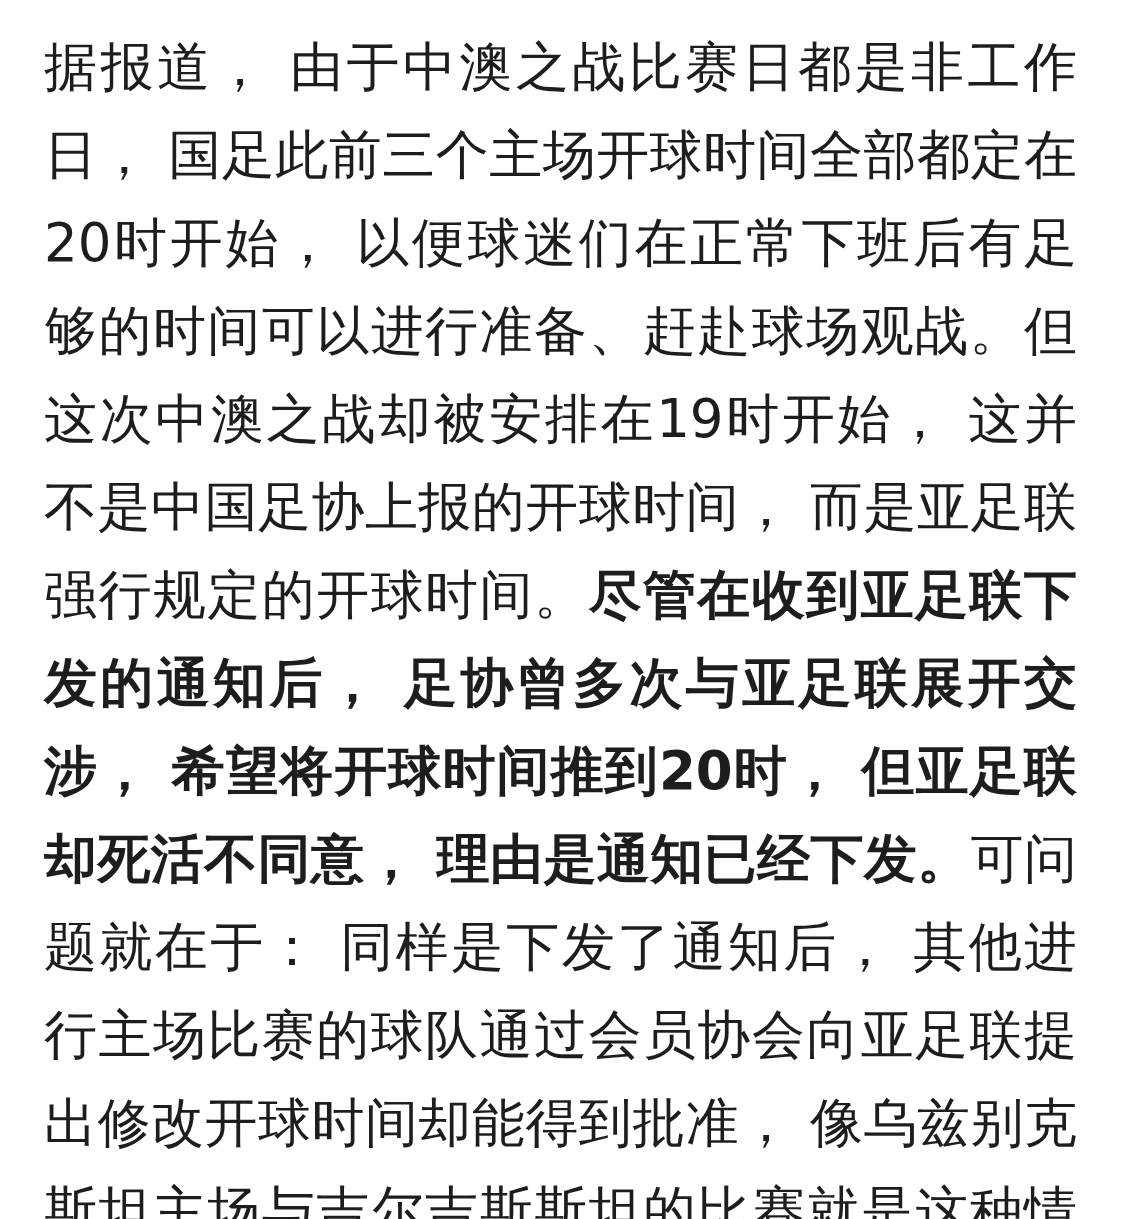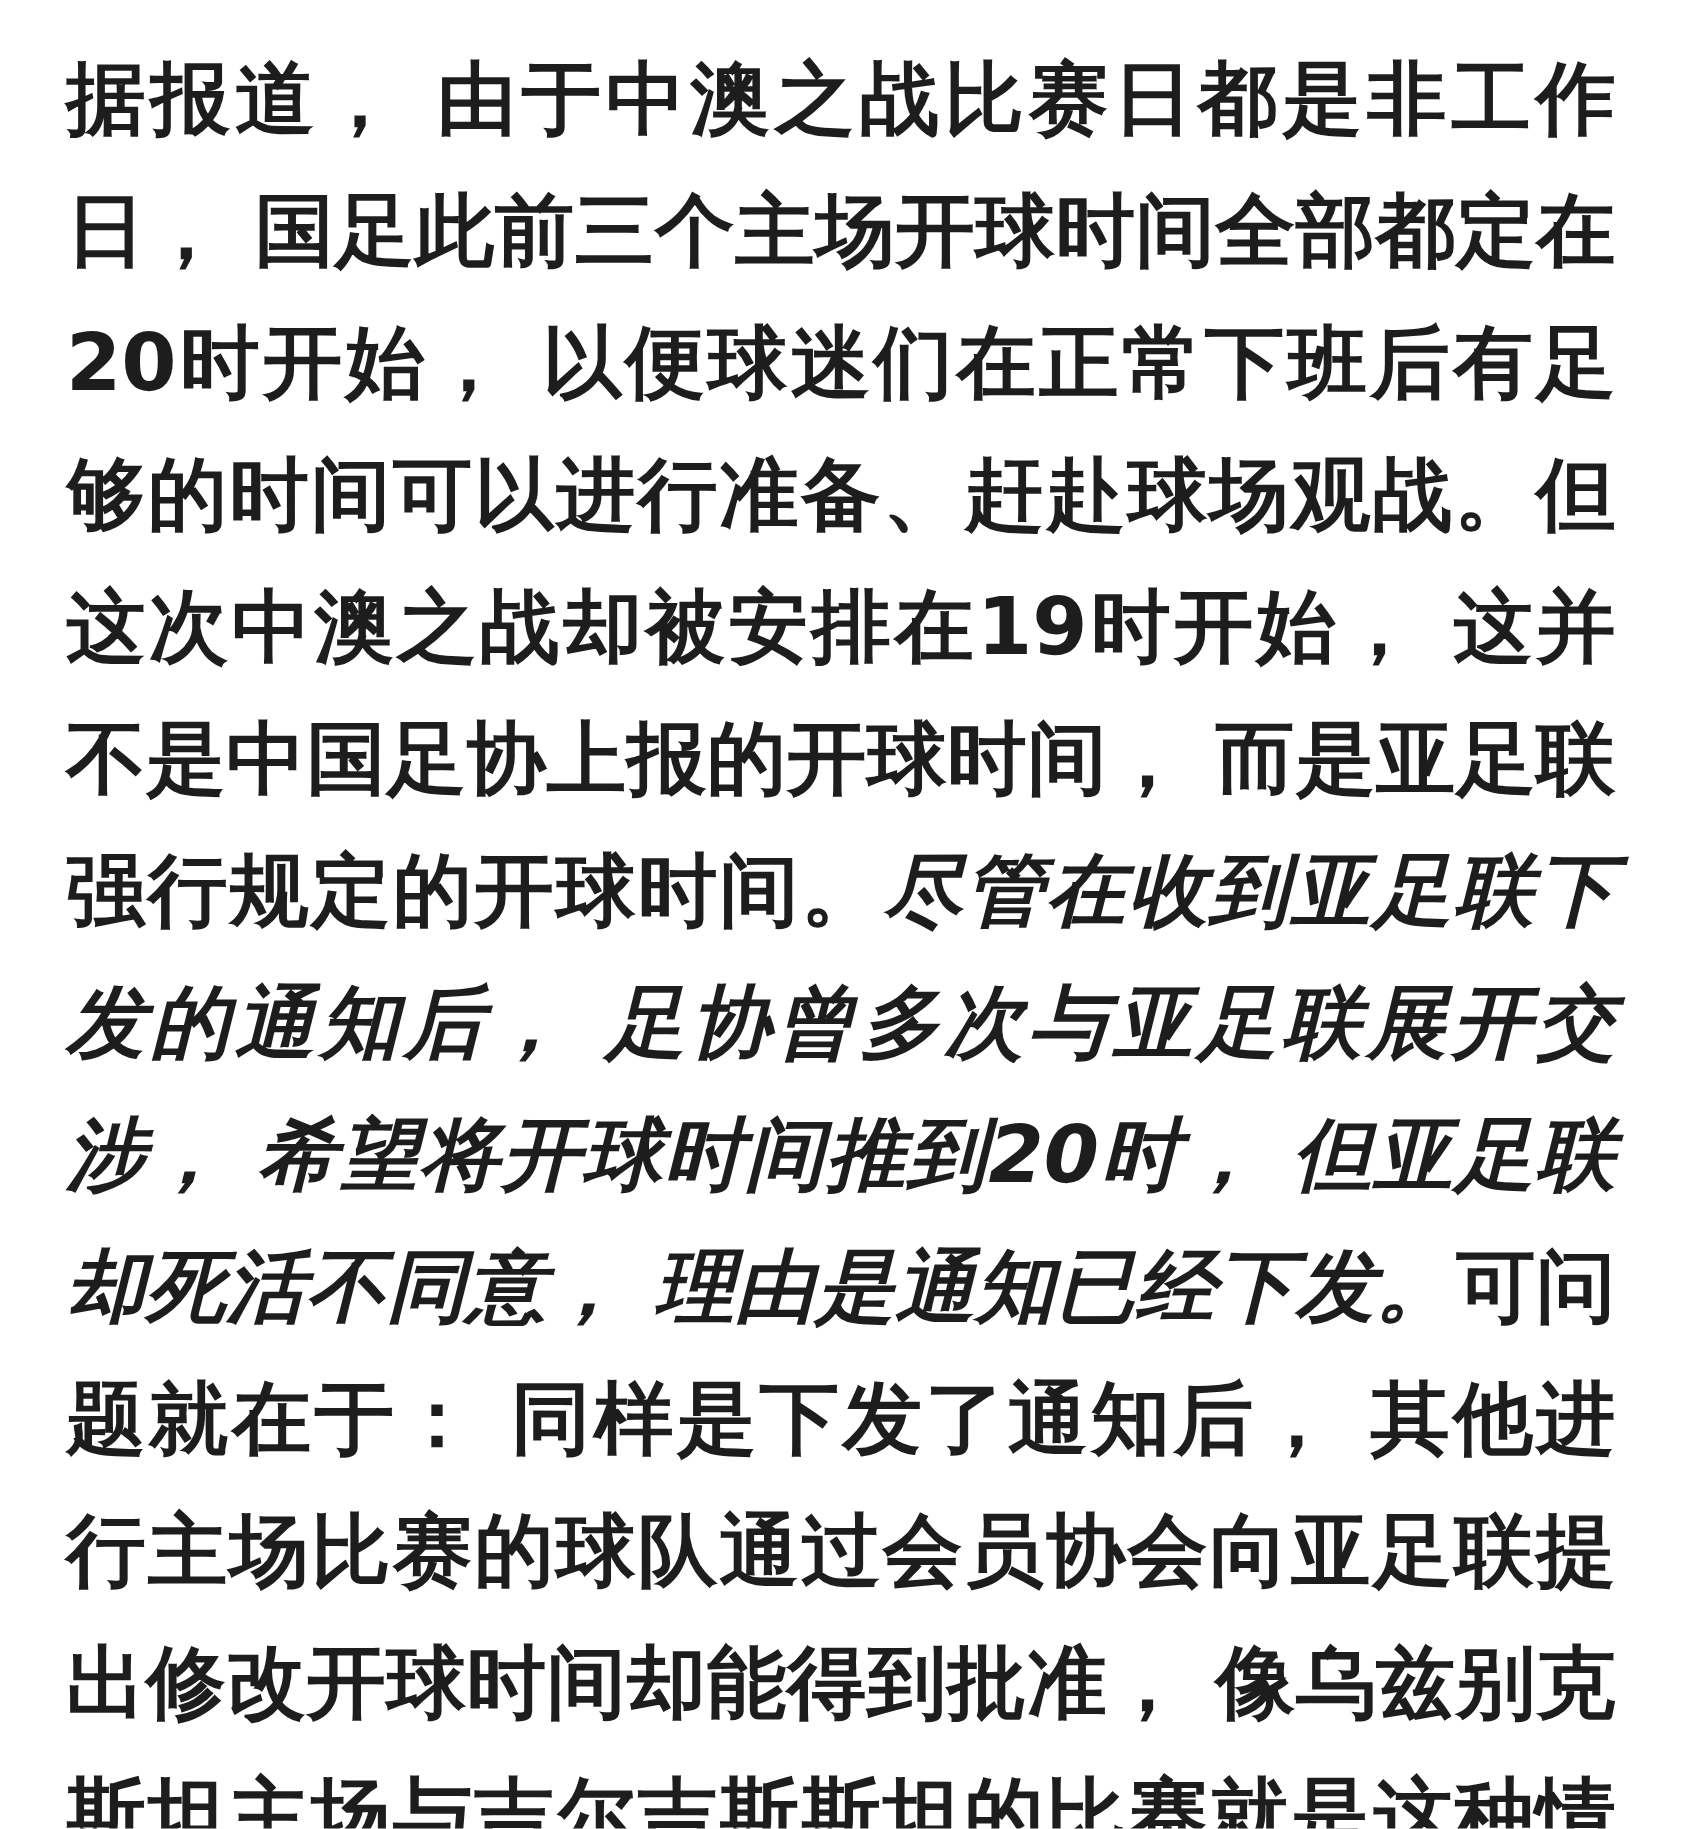--- a/index.html
+++ b/index.html
@@ -19,25 +19,24 @@
   .article-paragraph {
     margin: 0;
     font-size: 53px;
     line-height: 88px;
     color: #1d1d1d;
     text-align: justify;
     word-break: break-all;
     font-family: "DejaVu Sans", sans-serif;
   }
   .seg-regular {
-    font-weight: 700;
+    font-weight: 400;
   }
   .seg-bold {
     font-weight: 700;
-    font-style: italic;
   }
 </style>
 </head>
 <body>
 
 <div class="article-body">
   <p class="article-paragraph"><span class="seg-regular">据报道， 由于中澳之战比赛日都是非工作日， 国足此前三个主场开球时间全部都定在20时开始， 以便球迷们在正常下班后有足够的时间可以进行准备、赶赴球场观战。但这次中澳之战却被安排在19时开始， 这并不是中国足协上报的开球时间， 而是亚足联强行规定的开球时间。</span><strong class="seg-bold">尽管在收到亚足联下发的通知后， 足协曾多次与亚足联展开交涉， 希望将开球时间推到20时， 但亚足联却死活不同意， 理由是通知已经下发。</strong><span class="seg-regular">可问题就在于： 同样是下发了通知后， 其他进行主场比赛的球队通过会员协会向亚足联提出修改开球时间却能得到批准， 像乌兹别克斯坦主场与吉尔吉斯斯坦的比赛就是这种情况。</span></p>
 </div>
 
 </body></html>

